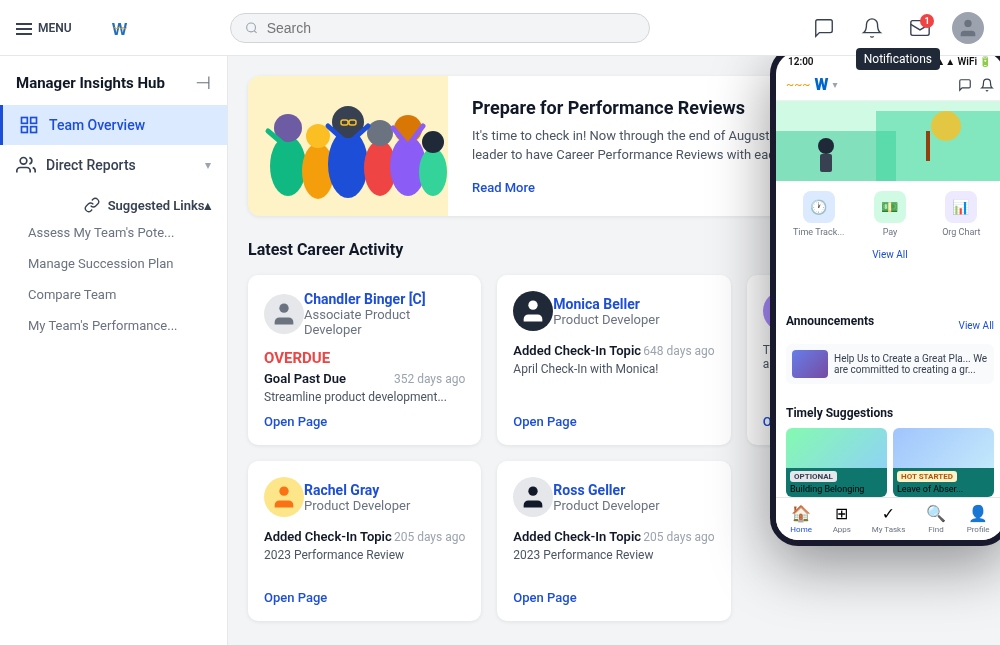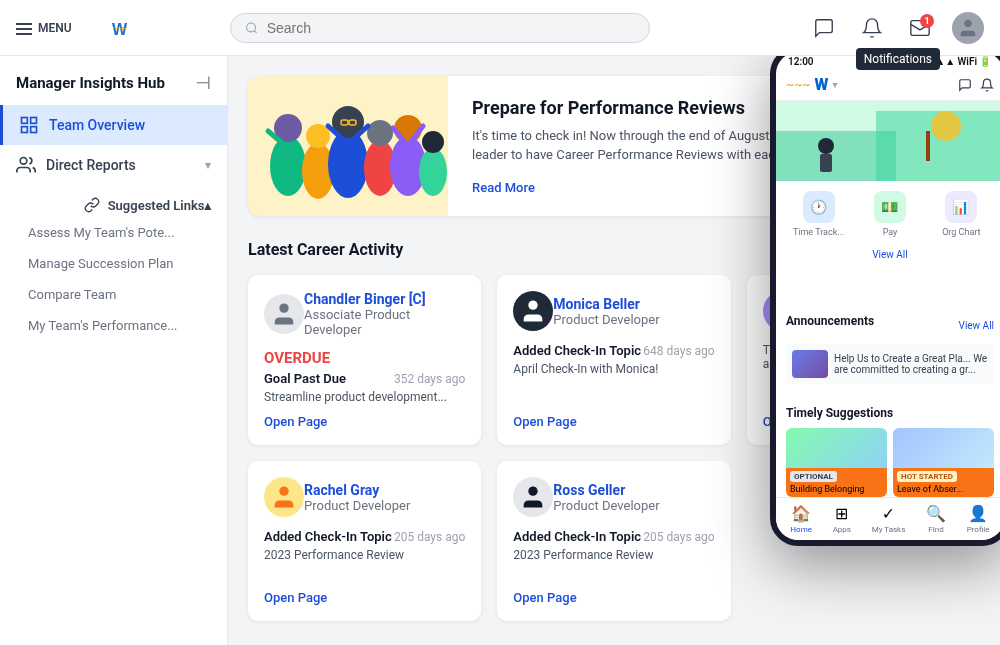--- a/index.html
+++ b/index.html
@@ -145,21 +145,21 @@
     .mobile-icon-item { display: flex; flex-direction: column; align-items: center; gap: 4px; }
     .mobile-icon-box { width: 32px; height: 32px; border-radius: 8px; display: flex; align-items: center; justify-content: center; font-size: 14px; }
     .mobile-icon-label { font-size: 9px; color: #6b7280; text-align: center; }
     .mobile-announcement { display: flex; align-items: center; gap: 6px; padding: 6px; background: #f9fafb; border-radius: 6px; margin-bottom: 6px; }
     .mobile-ann-img { width: 36px; height: 28px; border-radius: 4px; background: linear-gradient(135deg, #667eea 0%, #764ba2 100%); flex-shrink: 0; }
     .mobile-ann-text { font-size: 10px; color: #374151; }
     .mobile-suggestions-grid { display: grid; grid-template-columns: 1fr 1fr; gap: 6px; }
     .mobile-suggestion-card { border-radius: 6px; overflow: hidden; }
     .mobile-suggestion-img { height: 40px; background: linear-gradient(135deg, #84fab0 0%, #8fd3f4 100%); }
     .mobile-suggestion-img2 { height: 40px; background: linear-gradient(135deg, #a1c4fd 0%, #c2e9fb 100%); }
-    .mobile-suggestion-label { font-size: 9px; padding: 3px 4px; background: #f97316; }
+    .mobile-suggestion-label { font-size: 9px; padding: 3px 4px; background: #0f766e; }
     .mobile-suggestion-badge {
       display: inline-block; font-size: 8px; font-weight: 700; padding: 1px 4px;
       border-radius: 3px; margin-bottom: 2px;
     }
     .badge-optional { background: #e5e7eb; color: #374151; }
     .badge-hot { background: #fef3c7; color: #b45309; }
     .mobile-bottom-bar {
       display: flex; justify-content: space-around; align-items: center;
       padding: 6px 4px; border-top: 1px solid #e5e7eb; background: #fff;
       position: sticky; bottom: 0;

